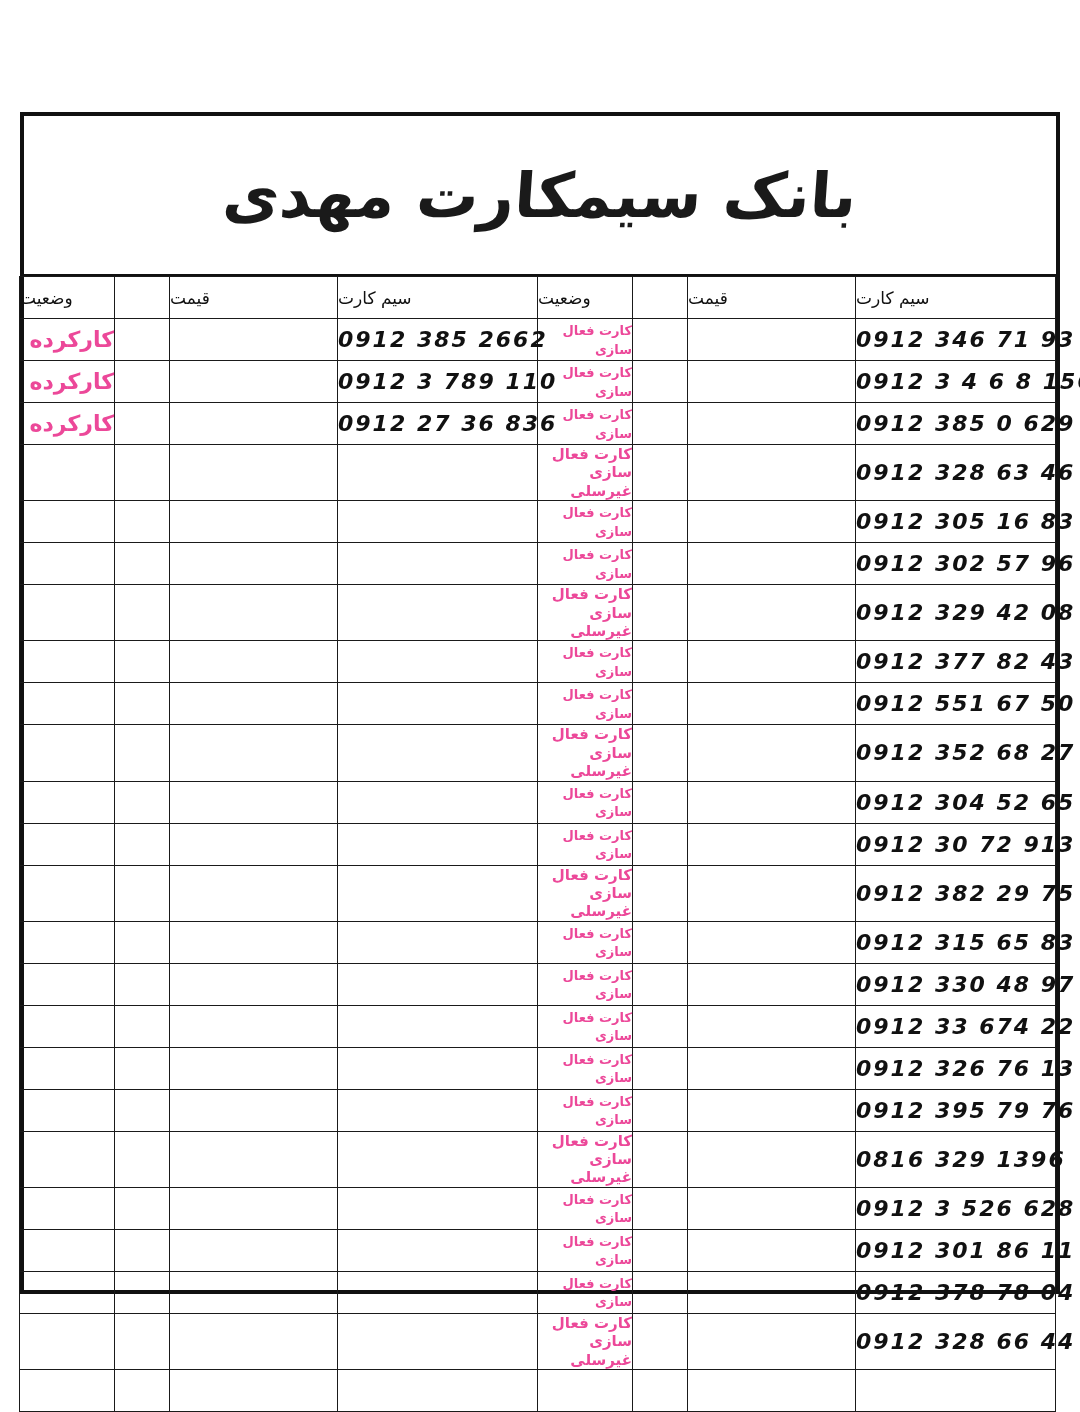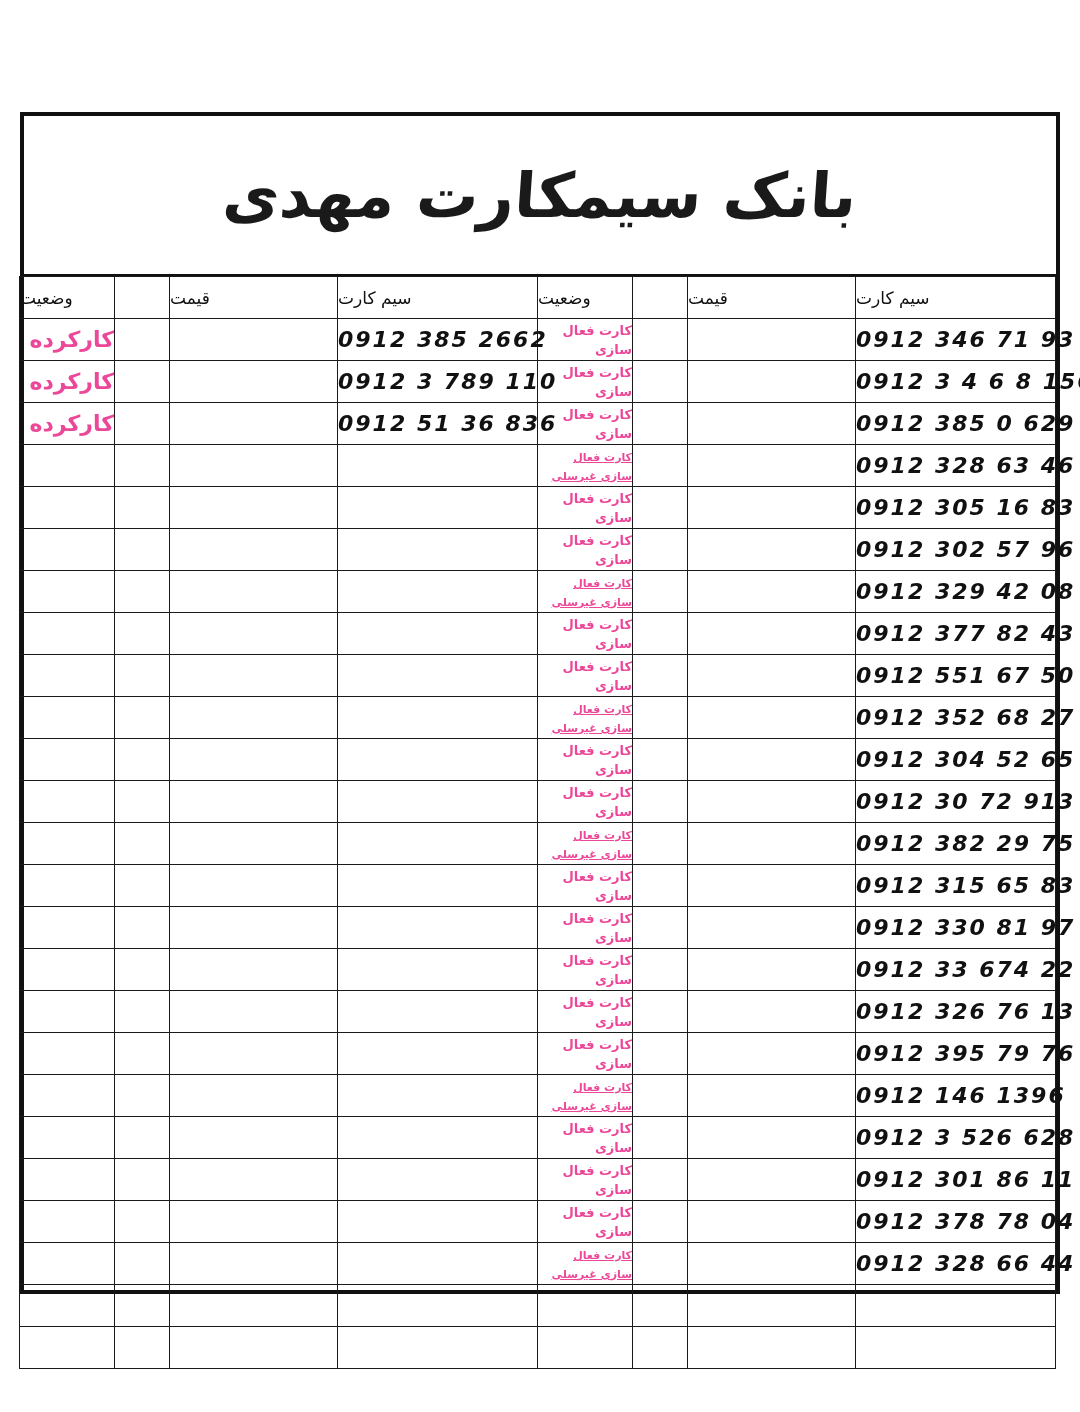--- a/index.html
+++ b/index.html
@@ -89,23 +89,22 @@
     color: #ec4899;
     line-height: 1.15;
     padding: 2px 1px;
     font-family: "DejaVu Sans", sans-serif;
   }
   .st-active {
     font-size: 13px;
     font-weight: 700;
   }
   .st-inactive {
-    font-size: 11px;
-    font-weight: 700;
-    text-decoration: underline;
+    font-size: 15px;
+    font-weight: 700;
   }
   .st-used {
     font-size: 22px;
     font-weight: 700;
   }
 </style>
 </head>
 <body>
 
 <div class="page">
@@ -157,21 +156,21 @@
             <td class="sim">0912   3   789   110</td>
             <td class="price"></td>
             <td class="gap"></td>
             <td class="status"><span class="st-used">کارکرده</span></td>
           </tr>
           <tr>
             <td class="sim">0912   385   0   629</td>
             <td class="price"></td>
             <td class="gap"></td>
             <td class="status"><span class="st-active">کارت فعال سازی</span></td>
-            <td class="sim">0912   51   36   836</td>
+            <td class="sim">0912   27   36   836</td>
             <td class="price"></td>
             <td class="gap"></td>
             <td class="status"><span class="st-used">کارکرده</span></td>
           </tr>
           <tr>
             <td class="sim">0912   328   63   46</td>
             <td class="price"></td>
             <td class="gap"></td>
             <td class="status"><span class="st-inactive">کارت فعال سازی غیرسلی</span></td>
             <td class="sim"></td>
@@ -273,21 +272,21 @@
             <td class="sim">0912   315   65   83</td>
             <td class="price"></td>
             <td class="gap"></td>
             <td class="status"><span class="st-active">کارت فعال سازی</span></td>
             <td class="sim"></td>
             <td class="price"></td>
             <td class="gap"></td>
             <td class="status"><span class=""></span></td>
           </tr>
           <tr>
-            <td class="sim">0912   330   81   97</td>
+            <td class="sim">0912   330   48   97</td>
             <td class="price"></td>
             <td class="gap"></td>
             <td class="status"><span class="st-active">کارت فعال سازی</span></td>
             <td class="sim"></td>
             <td class="price"></td>
             <td class="gap"></td>
             <td class="status"><span class=""></span></td>
           </tr>
           <tr>
             <td class="sim">0912   33   674   22</td>
@@ -313,21 +312,21 @@
             <td class="sim">0912   395   79   76</td>
             <td class="price"></td>
             <td class="gap"></td>
             <td class="status"><span class="st-active">کارت فعال سازی</span></td>
             <td class="sim"></td>
             <td class="price"></td>
             <td class="gap"></td>
             <td class="status"><span class=""></span></td>
           </tr>
           <tr>
-            <td class="sim">0912   146      1396</td>
+            <td class="sim">0816   329      1396</td>
             <td class="price"></td>
             <td class="gap"></td>
             <td class="status"><span class="st-inactive">کارت فعال سازی غیرسلی</span></td>
             <td class="sim"></td>
             <td class="price"></td>
             <td class="gap"></td>
             <td class="status"><span class=""></span></td>
           </tr>
           <tr>
             <td class="sim">0912   3 526   628</td>

